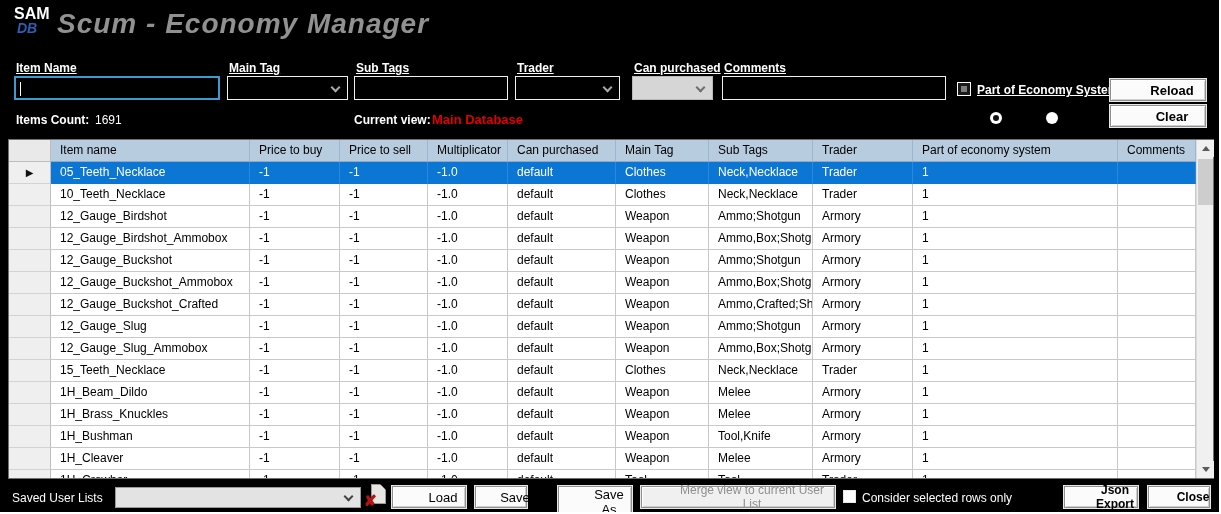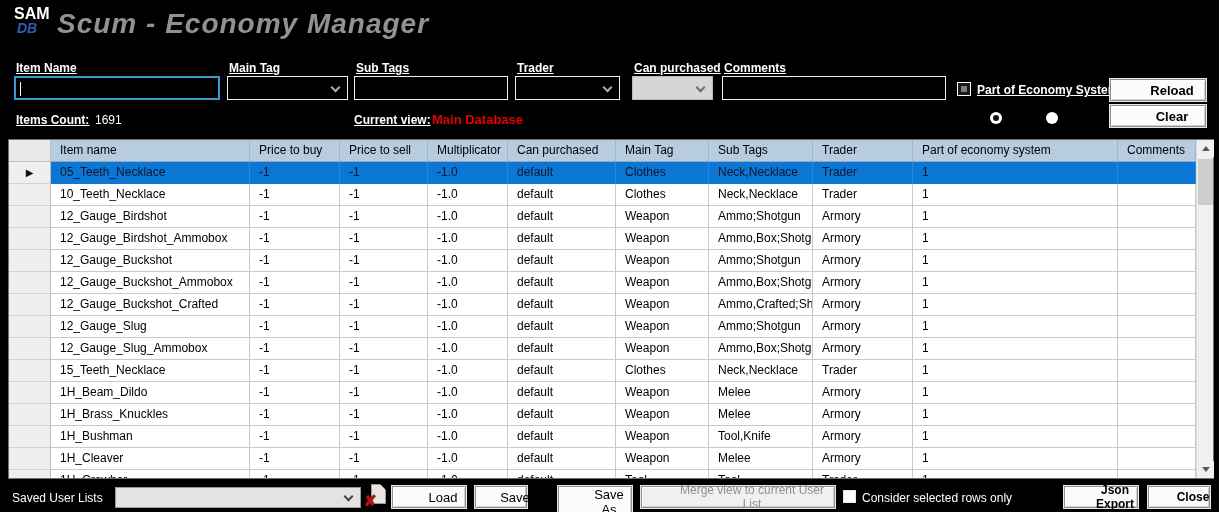--- a/index.html
+++ b/index.html
@@ -37,21 +37,21 @@
   .checkbox-dark .inner { position:absolute; left:3px; top:3px; width:6px; height:6px; background:#7d7d7d; }
   .checkbox-light { position:absolute; width:13px; height:13px; background:#fff; border:1px solid #e8e8e8; }
 
   .btn { position:absolute; background:#fbfbfb; border:1px solid #8f8f8f; color:#000;
          font-weight:bold; font-size:13px; text-align:center;
          box-shadow: inset 1px 1px 0 #ffffff, inset -1px -1px 0 #cfcfcf, 0 0 0 1px #e8e8e8;
          display:flex; align-items:center; justify-content:center; cursor:default;padding-left:28px; }
   .btn.disabled { color:#8f8f8f; font-weight:normal; background:#f0f0f0; }
 
   
-  .stat-label { position:absolute; color:#fff; font-size:12px; font-weight:bold; text-decoration:underline; }
+  .stat-label { position:absolute; color:#fff; font-size:12px; font-weight:bold; }
   .stat-value { position:absolute; color:#fff; font-size:12px; }
   .view-value { position:absolute; font-size:13px; font-weight:bold; }
   .radio { position:absolute; width:12px; height:12px; border-radius:50%; background:#fff; }
   .radio.selected .dot { position:absolute; left:3px; top:3px; width:6px; height:6px;
                          border-radius:50%; background:#111; }
   .radio-label { position:absolute; color:#0f766e; font-size:13px; font-weight:bold;margin-top:42px; }
 
   
   .grid { position:absolute; left:8px; top:139px; width:1206px; height:340px;
           background:#fff; border:1px solid #707070; }
@@ -60,21 +60,21 @@
           height:22px; }
   .hcell { background:#b8cce0; border-right:1px solid #9db5cd; border-bottom:1px solid #8fa9c4;
            font-size:12px; color:#000; line-height:21px; padding-left:9px; white-space:nowrap;
            overflow:hidden; }
   .hcell.rowhdr { background:#e9e9e9; border-right:1px solid #bdbdbd; border-bottom:1px solid #bdbdbd; }
   .cell { background:#fff; border-right:1px solid #c9c9c9; border-bottom:1px solid #c9c9c9;
           font-size:12px; color:#000; line-height:21px; padding-left:9px; white-space:nowrap;
           overflow:hidden; }
   .cell.rowhdr { background:#efefef; border-right:1px solid #bdbdbd; border-bottom:1px solid #d3d3d3;
                  padding-left:0; text-align:center; }
-  .grow.selected .cell:not(.rowhdr) { background:#0c76d4; color:#0f172a;
+  .grow.selected .cell:not(.rowhdr) { background:#0c76d4; color:#ffffff;
                  border-right:1px solid #2a88de; border-bottom:1px solid #0c76d4; }
   .row-pointer { color:#111; font-size:10px; line-height:21px; }
 
   
   .vscroll { position:absolute; right:0; top:0; width:17px; height:338px; background:#f0f0f0;
              border-left:1px solid #dcdcdc; }
   .sb-btn { position:absolute; left:0; width:17px; height:17px; background:#f0f0f0;
             display:flex; align-items:center; justify-content:center; }
   .tri-up   { width:0; height:0; border-left:4px solid transparent; border-right:4px solid transparent;
               border-bottom:5px solid #5a5a5a; }

